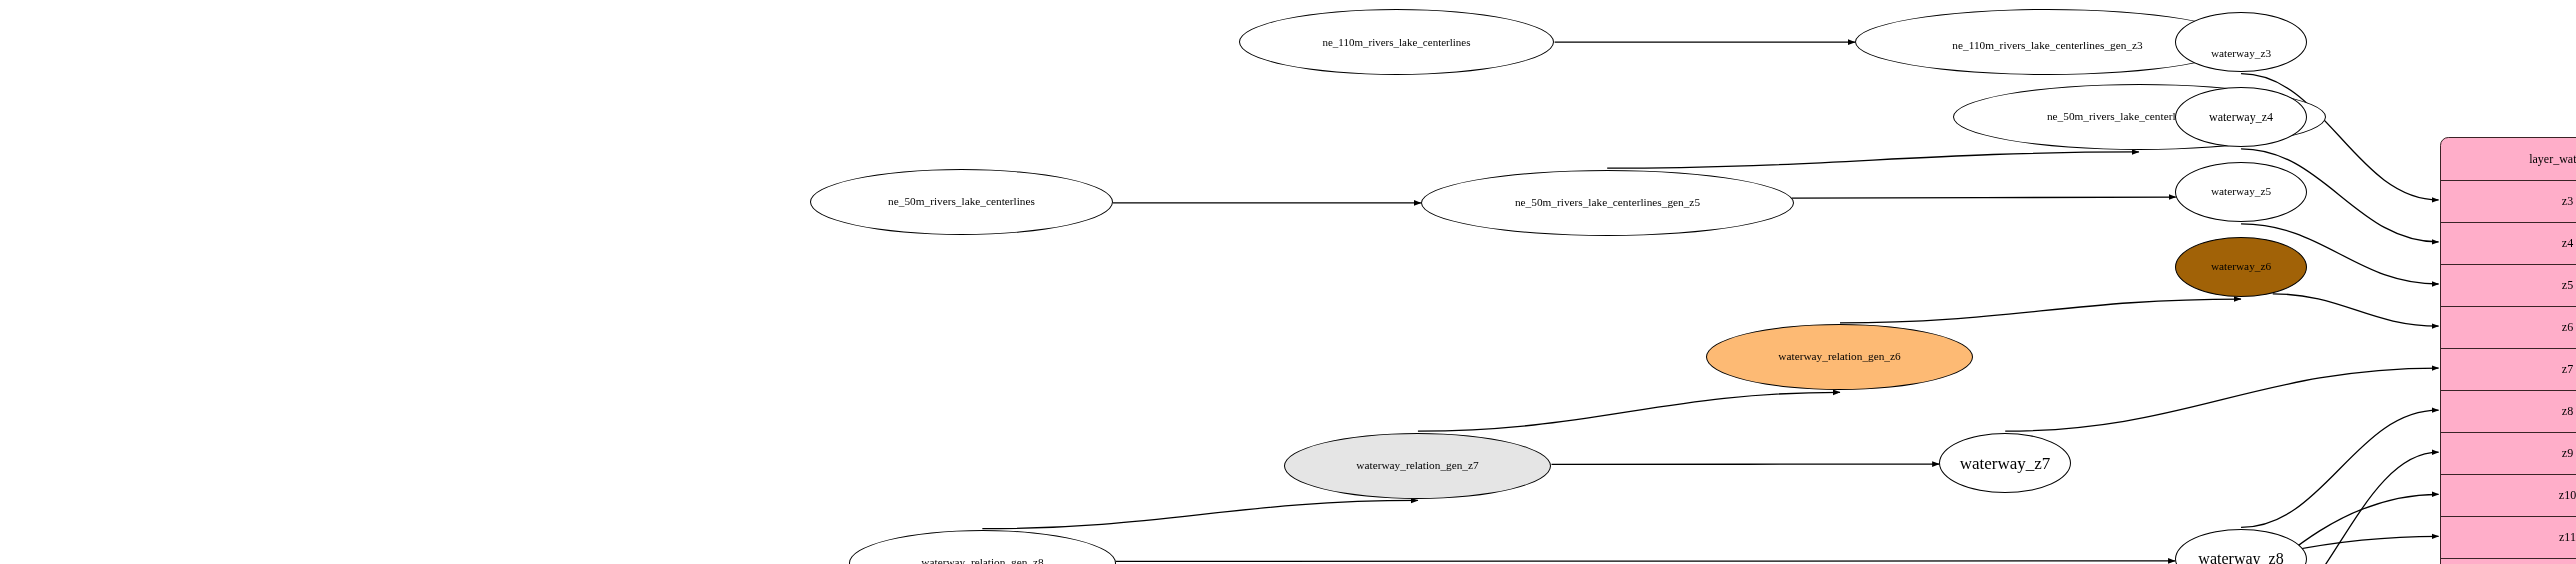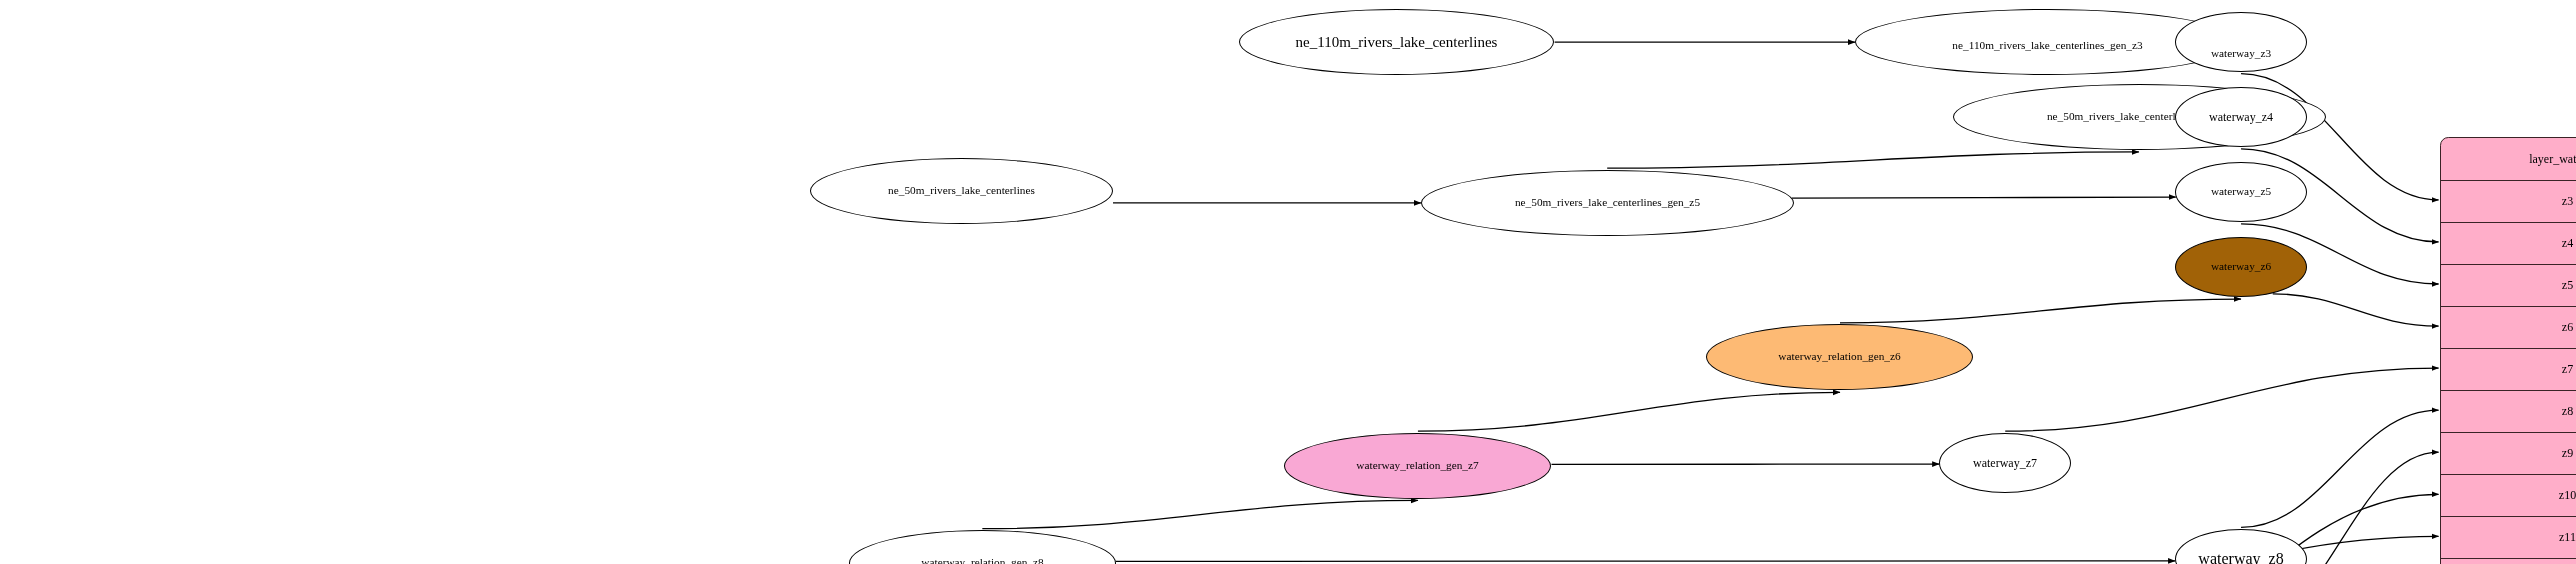--- a/index.html
+++ b/index.html
@@ -64,33 +64,33 @@
         <path d="M2044,1062 C2549.26,1062 2741.74,714 3247,714" marker-end="url(#arw)" stroke="#000000"></path>
         <path d="M1416,1158 C2185.02,1158 2477.98,770 3247,770" marker-end="url(#arw)" stroke="#000000"></path>
         <path d="M824,1258 C1841.6599999999999,1258 2229.34,826 3247,826" marker-end="url(#arw)" stroke="#000000"></path>
         <path d="M824,1408 C1841.6599999999999,1408 2229.34,882 3247,882" marker-end="url(#arw)" stroke="#000000"></path>
       </g>
   </svg>
   <div id="node-layer">
       <div class="node" style="left: 849px; top: 530px; width: 267px; height: 66px; background: rgb(255, 255, 255); border-color: rgb(0, 0, 0);">
         <span style="font-size: 11.3px;">waterway_relation_gen_z8</span>
       </div>
-      <div class="node" style="left: 1284px; top: 433px; width: 267px; height: 66px; background: #f9a8d4; border-color: rgb(0, 0, 0);">
+      <div class="node" style="left: 1284px; top: 433px; width: 267px; height: 66px; background: #e5e5e5; border-color: rgb(0, 0, 0);">
         <span style="font-size: 11.3px;">waterway_relation_gen_z7</span>
       </div>
       <div class="node" style="left: 1706px; top: 324px; width: 267px; height: 66px; background: #fdba74; border-color: rgb(0, 0, 0);">
         <span style="font-size: 11.3px;">waterway_relation_gen_z6</span>
       </div>
       <div class="node" style="left: 1239px; top: 9px; width: 315px; height: 66px; background: rgb(255, 255, 255); border-color: rgb(0, 0, 0);">
-        <span style="font-size: 15px;">ne_110m_rivers_lake_centerlines</span>
+        <span style="font-size: 11px;">ne_110m_rivers_lake_centerlines</span>
       </div>
       <div class="node" style="left: 1855px; top: 9px; width: 385px; height: 66px; background: rgb(255, 255, 255); border-color: rgb(0, 0, 0);">
         <span style="font-size: 11.3px; margin-top: 7px;">ne_110m_rivers_lake_centerlines_gen_z3</span>
       </div>
-      <div class="node" style="left: 810px; top: 158px; width: 303px; height: 66px; background: rgb(255, 255, 255); border-color: rgb(0, 0, 0);">
+      <div class="node" style="left: 810px; top: 169px; width: 303px; height: 66px; background: rgb(255, 255, 255); border-color: rgb(0, 0, 0);">
         <span style="font-size: 11.3px;">ne_50m_rivers_lake_centerlines</span>
       </div>
       <div class="node" style="left: 1421px; top: 170px; width: 373px; height: 66px; background: rgb(255, 255, 255); border-color: rgb(0, 0, 0);">
         <span style="font-size: 11.3px;">ne_50m_rivers_lake_centerlines_gen_z5</span>
       </div>
       <div class="node" style="left: 1953px; top: 84px; width: 373px; height: 66px; background: rgb(255, 255, 255); border-color: rgb(0, 0, 0);">
         <span style="font-size: 11.3px;">ne_50m_rivers_lake_centerlines_gen_z4</span>
       </div>
       <div class="node" style="left: 2175px; top: 12px; width: 132px; height: 60px; background: rgb(255, 255, 255); border-color: rgb(0, 0, 0);">
         <span style="font-size: 11.3px; margin-top: 24px;">waterway_z3</span>
@@ -98,21 +98,21 @@
       <div class="node" style="left: 2175px; top: 87px; width: 132px; height: 60px; background: rgb(255, 255, 255); border-color: rgb(0, 0, 0);">
         <span style="font-size: 12px;">waterway_z4</span>
       </div>
       <div class="node" style="left: 2175px; top: 162px; width: 132px; height: 60px; background: rgb(255, 255, 255); border-color: rgb(0, 0, 0); justify-content: center;">
         <span style="font-size: 11.3px;">waterway_z5</span>
       </div>
       <div class="node" style="left: 2175px; top: 237px; width: 132px; height: 60px; background: #a16207; border-color: rgb(0, 0, 0);">
         <span style="font-size: 11.3px;">waterway_z6</span>
       </div>
       <div class="node" style="left: 1939px; top: 433px; width: 132px; height: 60px; background: rgb(255, 255, 255); border-color: rgb(0, 0, 0);">
-        <span style="font-size: 12px;">waterway_z7</span>
+        <span style="font-size: 17px;">waterway_z7</span>
       </div>
       <div class="node" style="left: 2175px; top: 529px; width: 132px; height: 60px; background: rgb(255, 255, 255); border-color: rgb(0, 0, 0);">
         <span style="font-size: 16px;">waterway_z8</span>
       </div>
     </div>
   <div id="table-layer">
       <div class="tbl" style="left: 2440px; top: 137px; width: 255px; height: 547px; background: rgb(255, 174, 201); border-color: rgb(58, 35, 38);">
         <div class="hdr" style="height: 42px; font-size: 12px;">layer_waterway</div>
         <div class="row" style="height: 42px; font-size: 12px; border-top-color: rgb(58, 35, 38);">z3</div>
         <div class="row" style="height: 42px; font-size: 12px; border-top-color: rgb(58, 35, 38);">z4</div>

